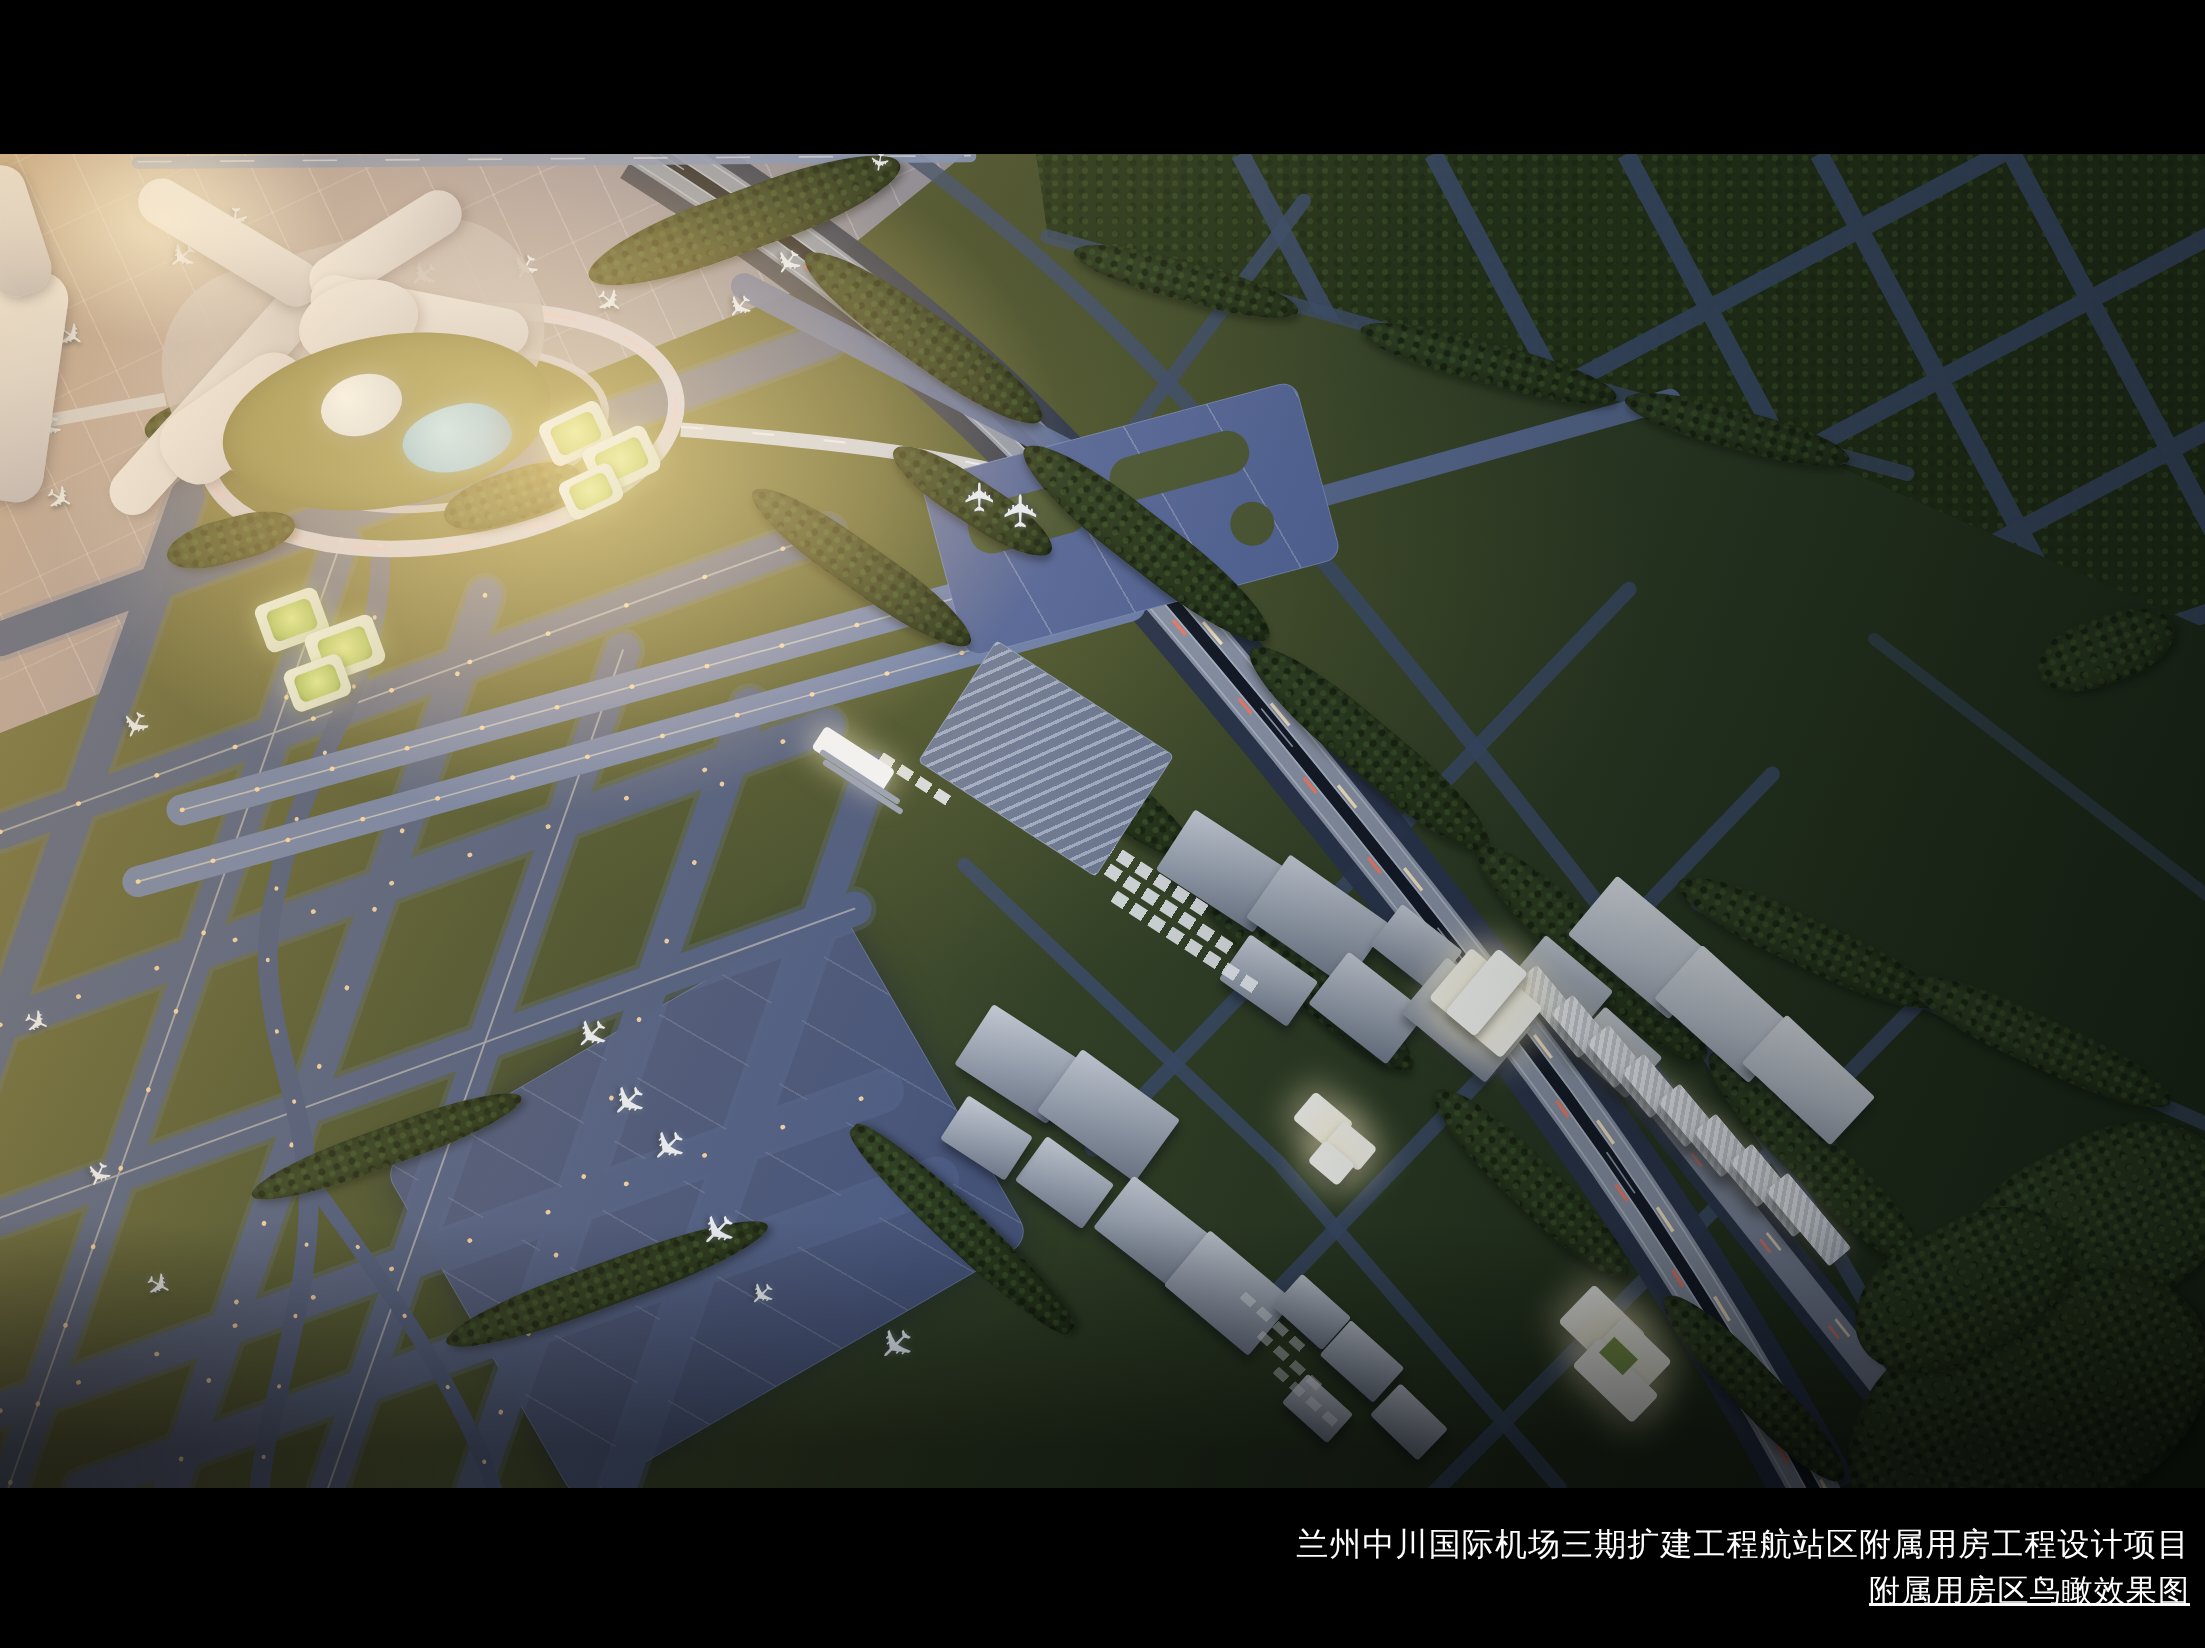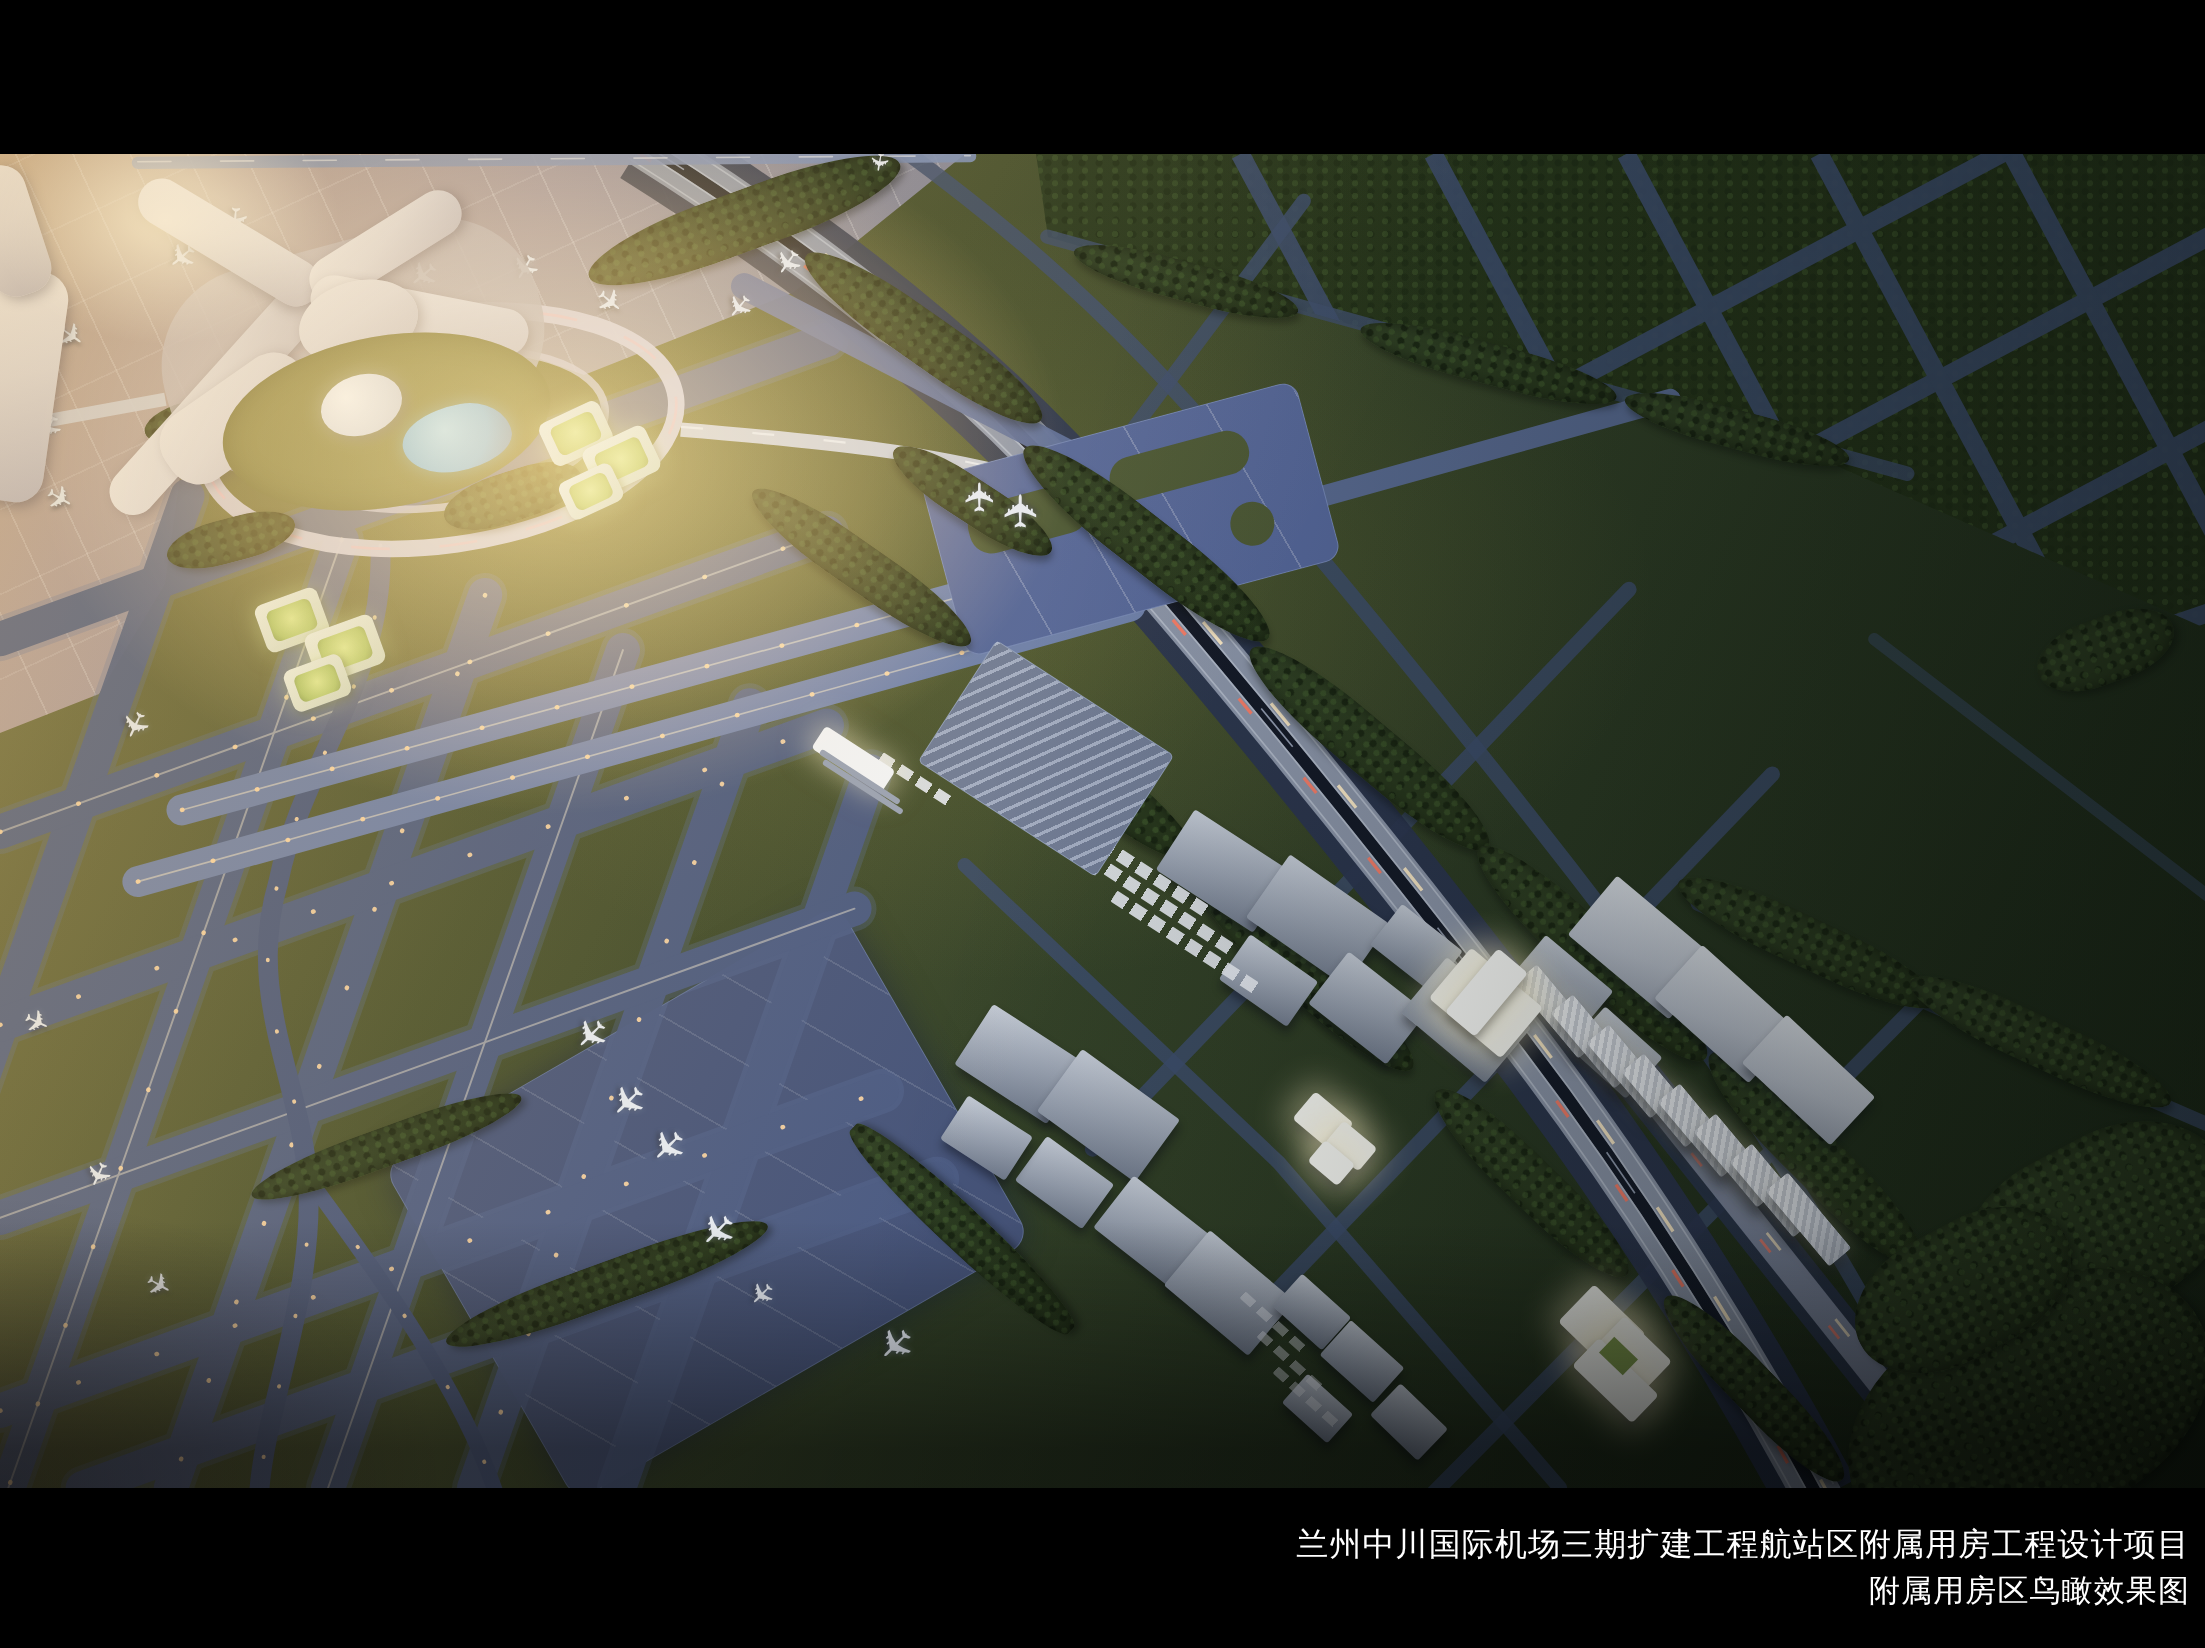--- a/index.html
+++ b/index.html
@@ -115,21 +115,21 @@
     box-shadow:4.4px 5.5px 10px rgba(10,14,22,.4);}
   .btower{background:linear-gradient(50deg,#f5f7fa 0%,#dde2ea 55%,#c3cad7 100%);border-radius:3.3px;
     box-shadow:0 0 25px rgba(255,244,210,.3),6.6px 7.7px 13.2px rgba(8,12,20,.5);}
   .bpod{background:#5d7342;border-radius:3.3px;box-shadow:inset 0 0 10px rgba(210,235,130,.55);}
   .urow{background:repeating-linear-gradient(90deg,#e8ecf3 0 14.3px,rgba(0,0,0,0) 14.3px 22px);border-radius:1.7px;}
   .plane{color:#e6ecf5;font-family:"DejaVu Sans",sans-serif;line-height:1;
     text-shadow:0 0 6.6px rgba(210,230,255,.4),1.7px 2.2px 4.4px rgba(0,0,12,.55);}
   
   .caption{position:absolute;right:60px;top:32px;text-align:right;color:#fff;}
   .caption .l1{font-size:32px;line-height:47px;letter-spacing:1.1px;}
-  .caption .l2{font-size:31px;line-height:46px;letter-spacing:1.1px;}
+  .caption .l2{font-size:31px;line-height:46px;letter-spacing:1.1px;text-decoration:underline;}
 </style>
 </head>
 <body>
 
 <div id="stage">
 
   <div class="scene">
     <div class="fieldlight"></div>
     <div class="gridforest"></div>
     <div class="apron-main">

